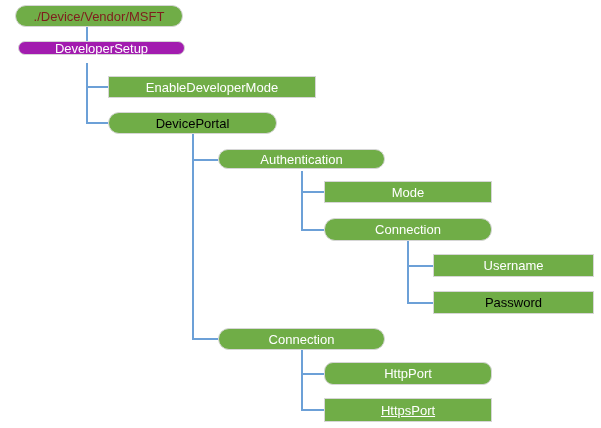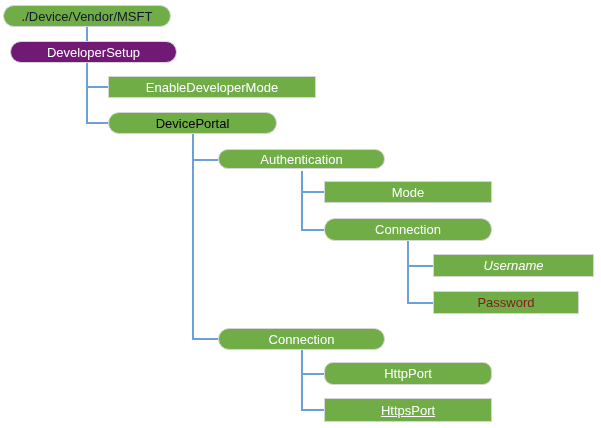--- a/index.html
+++ b/index.html
@@ -47,25 +47,25 @@
     <div class="connector" style="left: 192px; top: 134px; width: 2px; height: 206px; background: rgb(108, 160, 215);"></div>
     <div class="connector" style="left: 301px; top: 191px; width: 23px; height: 2px; background: rgb(108, 160, 215);"></div>
     <div class="connector" style="left: 301px; top: 229px; width: 23px; height: 2px; background: rgb(108, 160, 215);"></div>
     <div class="connector" style="left: 301px; top: 171px; width: 2px; height: 60px; background: rgb(108, 160, 215);"></div>
     <div class="connector" style="left: 407px; top: 265px; width: 26px; height: 2px; background: rgb(108, 160, 215);"></div>
     <div class="connector" style="left: 407px; top: 302px; width: 26px; height: 2px; background: rgb(108, 160, 215);"></div>
     <div class="connector" style="left: 407px; top: 241px; width: 2px; height: 63px; background: rgb(108, 160, 215);"></div>
     <div class="connector" style="left: 301px; top: 373px; width: 23px; height: 2px; background: rgb(108, 160, 215);"></div>
     <div class="connector" style="left: 301px; top: 409px; width: 23px; height: 2px; background: rgb(108, 160, 215);"></div>
     <div class="connector" style="left: 301px; top: 350px; width: 2px; height: 61px; background: rgb(108, 160, 215);"></div>
-    <div class="node pill" style="left: 3px; top: 5px; width: 168px; height: 22px; background: rgb(112, 173, 71); color: #0f172a; border-color: rgb(214, 214, 214);">./Device/Vendor/MSFT</div>
-    <div class="node pill" style="left: 10px; top: 41px; width: 167px; height: 22px; background: #701a75; color: rgb(255, 255, 255); border-color: rgb(214, 214, 214);">DeveloperSetup</div>
+    <div class="node pill" style="left: 15px; top: 5px; width: 168px; height: 22px; background: rgb(112, 173, 71); color: #7f1d1d; border-color: rgb(214, 214, 214);">./Device/Vendor/MSFT</div>
+    <div class="node pill" style="left: 18px; top: 41px; width: 167px; height: 14px; background: #a21caf; color: rgb(255, 255, 255); border-color: rgb(214, 214, 214);">DeveloperSetup</div>
     <div class="node rect" style="left: 108px; top: 76px; width: 208px; height: 22px; background: rgb(112, 173, 71); color: rgb(255, 255, 255); border-color: rgb(214, 214, 214);">EnableDeveloperMode</div>
     <div class="node pill" style="left: 108px; top: 112px; width: 169px; height: 22px; background: rgb(112, 173, 71); color: #000000; border-color: rgb(214, 214, 214);">DevicePortal</div>
     <div class="node pill" style="left: 218px; top: 149px; width: 167px; height: 20px; background: rgb(112, 173, 71); color: rgb(255, 255, 255); border-color: rgb(214, 214, 214);">Authentication</div>
     <div class="node rect" style="left: 324px; top: 181px; width: 168px; height: 22px; background: rgb(112, 173, 71); color: rgb(255, 255, 255); border-color: rgb(214, 214, 214);">Mode</div>
     <div class="node pill" style="left: 324px; top: 218px; width: 168px; height: 23px; background: rgb(112, 173, 71); color: rgb(255, 255, 255); border-color: rgb(214, 214, 214);">Connection</div>
-    <div class="node rect" style="left: 433px; top: 254px; width: 161px; height: 23px; background: rgb(112, 173, 71); color: rgb(255, 255, 255); border-color: rgb(214, 214, 214); font-style: italic;">Username</div>
-    <div class="node rect" style="left: 433px; top: 291px; width: 146px; height: 23px; background: rgb(112, 173, 71); color: #7f1d1d; border-color: rgb(214, 214, 214);">Password</div>
+    <div class="node rect" style="left: 433px; top: 254px; width: 161px; height: 23px; background: rgb(112, 173, 71); color: rgb(255, 255, 255); border-color: rgb(214, 214, 214);">Username</div>
+    <div class="node rect" style="left: 433px; top: 291px; width: 161px; height: 23px; background: rgb(112, 173, 71); color: #000000; border-color: rgb(214, 214, 214);">Password</div>
     <div class="node pill" style="left: 218px; top: 328px; width: 167px; height: 22px; background: rgb(112, 173, 71); color: rgb(255, 255, 255); border-color: rgb(214, 214, 214); text-align: center;">Connection</div>
     <div class="node rect" style="left: 324px; top: 362px; width: 168px; height: 23px; background: rgb(112, 173, 71); color: rgb(255, 255, 255); border-color: rgb(214, 214, 214); border-radius: 9px;">HttpPort</div>
     <div class="node rect" style="left: 324px; top: 398px; width: 168px; height: 24px; background: rgb(112, 173, 71); color: rgb(255, 255, 255); border-color: rgb(214, 214, 214); text-decoration: underline;">HttpsPort</div>
   </div>
 
 </body></html>

